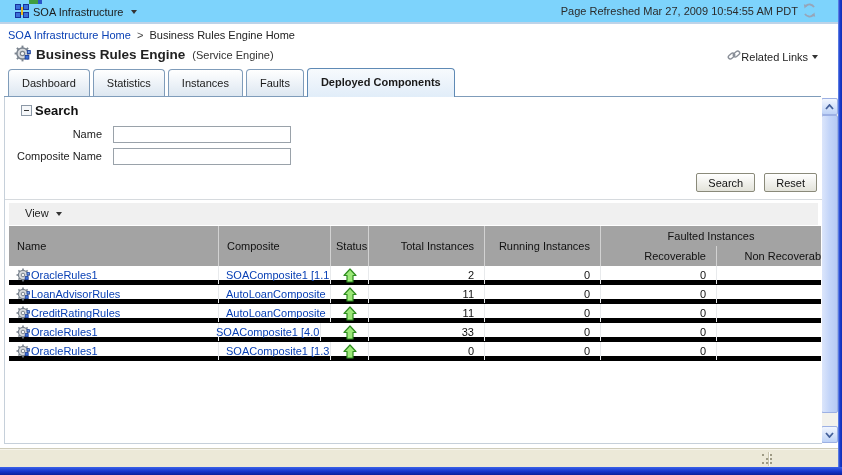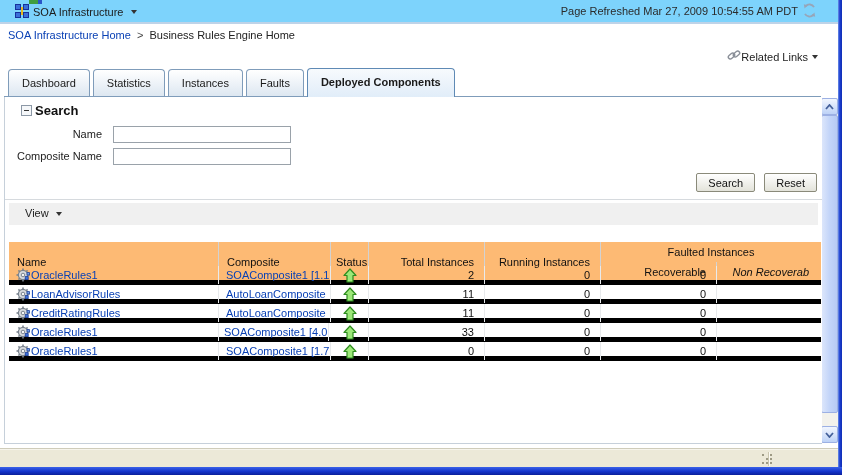--- a/index.html
+++ b/index.html
@@ -53,21 +53,21 @@
   .btnrow{position:absolute;left:0;top:76px;width:812px;text-align:right;}
   .btn{font-family:inherit;font-size:11px;height:19px;padding:0 11px;margin-left:6px;border:1px solid #8a8a7a;border-radius:2px;
        background:linear-gradient(#ffffff,#e3e3da);cursor:pointer;color:#111;}
   .sep{position:absolute;left:0;top:102px;width:817px;height:1px;background:#d6dade;}
 
   .viewrow{position:absolute;left:4px;top:106px;width:809px;height:22px;background:#f0f0f0;}
   .viewbtn{position:absolute;left:16px;top:4px;cursor:pointer;color:#222;text-align:right;}
 
   
   .tbl{position:absolute;left:4px;top:129px;width:812px;}
-  .hcell{position:absolute;background:#fdba74;border-right:1px solid #d2d2d2;box-sizing:border-box;color:#111;margin-top:16px;}
+  .hcell{position:absolute;background:#a3a3a3;border-right:1px solid #d2d2d2;box-sizing:border-box;color:#111;}
   .hc-tall{top:0;height:40px;display:flex;align-items:center;}
   .hc-group{top:0;height:20px;display:flex;align-items:center;justify-content:center;}
   .hc-sub{top:20px;height:20px;display:flex;align-items:center;justify-content:flex-end;overflow:hidden;white-space:nowrap;}
   .rowline{position:absolute;left:0;width:812px;height:19px;border-bottom:5px solid #000000;box-sizing:border-box;}
   .dcell{position:absolute;top:0;height:18px;display:flex;align-items:center;border-right:1px solid #e8eaec;box-sizing:border-box;overflow:hidden;white-space:nowrap;}
   .num{justify-content:flex-end;padding-right:10px;color:#111;}
   .namecell{padding-left:7px;gap:1px;}
   .compcell{padding-left:7px;}
 
   
@@ -133,20 +133,29 @@
       </svg>
     </span>
   </div>
 
   <div class="crumbs">
     <a class="lnk">SOA Infrastructure Home</a>
     <span class="crumb-sep">&gt;</span>
     <span class="crumb-cur">Business Rules Engine Home</span>
   </div>
 
+  <div class="pagehead">
+    <span>
+      <svg width="17" height="17" viewBox="0 0 14 14">
+          <use href="#gear-ico"></use>
+        </svg>
+    </span>
+    <span class="pagetitle">Business Rules Engine</span>
+    <span class="pagesub">(Service Engine)</span>
+  </div>
   <div class="related">
     <span>
       <svg width="14" height="13" viewBox="0 0 14 13">
         <rect x="1" y="5" width="7" height="4" rx="2" fill="none" stroke="#8a8f98" stroke-width="1.4" transform="rotate(-40 4.5 7)"></rect>
         <rect x="6" y="3" width="7" height="4" rx="2" fill="none" stroke="#8a8f98" stroke-width="1.4" transform="rotate(-40 9.5 5)"></rect>
       </svg>
     </span>
     <span>Related Links</span>
     <span class="tri"></span>
   </div>
@@ -189,21 +198,21 @@
 
     <div class="tbl">
 
       <div class="hcell hc-tall" style="left:0;width:210px;padding-left:8px;">Name</div>
       <div class="hcell hc-tall" style="left:210px;width:112px;padding-left:8px;">Composite</div>
       <div class="hcell hc-tall" style="left:322px;width:38px;padding-left:5px;">Status</div>
       <div class="hcell hc-tall" style="left:360px;width:116px;justify-content:flex-end;padding-right:10px;">Total Instances</div>
       <div class="hcell hc-tall" style="left:476px;width:116px;justify-content:flex-end;padding-right:10px;">Running Instances</div>
       <div class="hcell hc-group" style="left:592px;width:220px;border-right:none;">Faulted Instances</div>
       <div class="hcell hc-sub" style="left:592px;width:116px;padding-right:10px;">Recoverable</div>
-      <div class="hcell hc-sub" style="left:708px;width:104px;border-right:none;padding-right:12px;font-style:italic;">Non Recoverab</div>
+      <div class="hcell hc-sub" style="left:708px;width:104px;border-right:none;padding-right:0;">Non Recoverab</div>
 
       <div class="rowline" style="top:40px;">
         <div class="dcell namecell" style="left:0;width:210px;">
           <svg width="14" height="14" viewBox="0 0 14 14">
               <use href="#gear-ico"></use>
             </svg>
           <a class="lnk">OracleRules1</a>
         </div>
         <div class="dcell compcell" style="left:210px;width:112px;">
           <a class="lnk">SOAComposite1 [1.1</a>
@@ -261,21 +270,21 @@
         <div class="dcell num" style="left:708px;width:104px;border-right:none;"></div>
       </div>
 
       <div class="rowline" style="top:97px;">
         <div class="dcell namecell" style="left:0;width:210px;">
           <svg width="14" height="14" viewBox="0 0 14 14">
               <use href="#gear-ico"></use>
             </svg>
           <a class="lnk">OracleRules1</a>
         </div>
-        <div class="dcell compcell" style="left:208px;width:112px;">
+        <div class="dcell compcell" style="left:200px;width:112px;">
           <a class="lnk">SOAComposite1 [4.0</a>
         </div>
         <div class="dcell" style="left:322px;width:38px;justify-content:center;">
           <svg width="14" height="15" viewBox="0 0 14 15">
               <use href="#uparrow-ico"></use>
             </svg>
         </div>
         <div class="dcell num" style="left:360px;width:116px;">33</div>
         <div class="dcell num" style="left:476px;width:116px;">0</div>
         <div class="dcell num" style="left:592px;width:116px;">0</div>
@@ -283,21 +292,21 @@
       </div>
 
       <div class="rowline" style="top:116px;">
         <div class="dcell namecell" style="left:0;width:210px;">
           <svg width="14" height="14" viewBox="0 0 14 14">
               <use href="#gear-ico"></use>
             </svg>
           <a class="lnk">OracleRules1</a>
         </div>
         <div class="dcell compcell" style="left:210px;width:112px;">
-          <a class="lnk">SOAComposite1 [1.7</a>
+          <a class="lnk">SOAComposite1 [1.3</a>
         </div>
         <div class="dcell" style="left:322px;width:38px;justify-content:center;">
           <svg width="14" height="15" viewBox="0 0 14 15">
               <use href="#uparrow-ico"></use>
             </svg>
         </div>
         <div class="dcell num" style="left:360px;width:116px;">0</div>
         <div class="dcell num" style="left:476px;width:116px;">0</div>
         <div class="dcell num" style="left:592px;width:116px;">0</div>
         <div class="dcell num" style="left:708px;width:104px;border-right:none;"></div>

